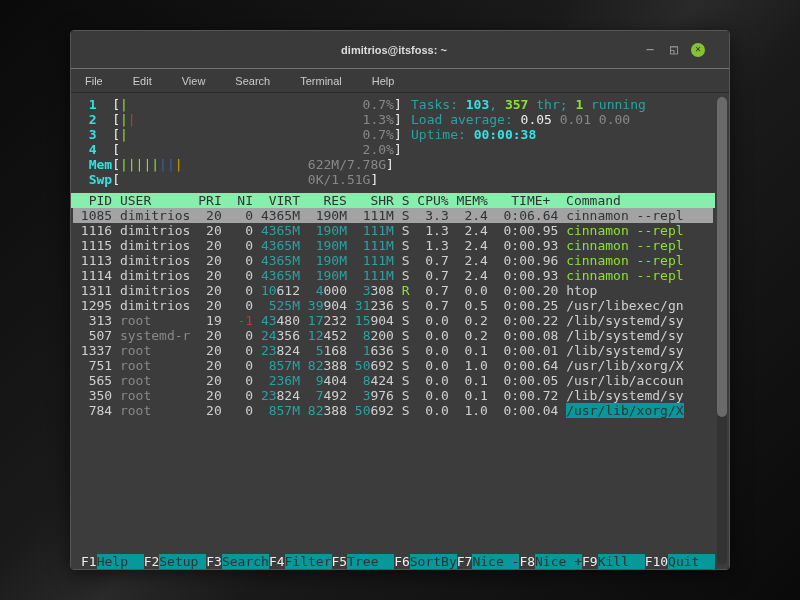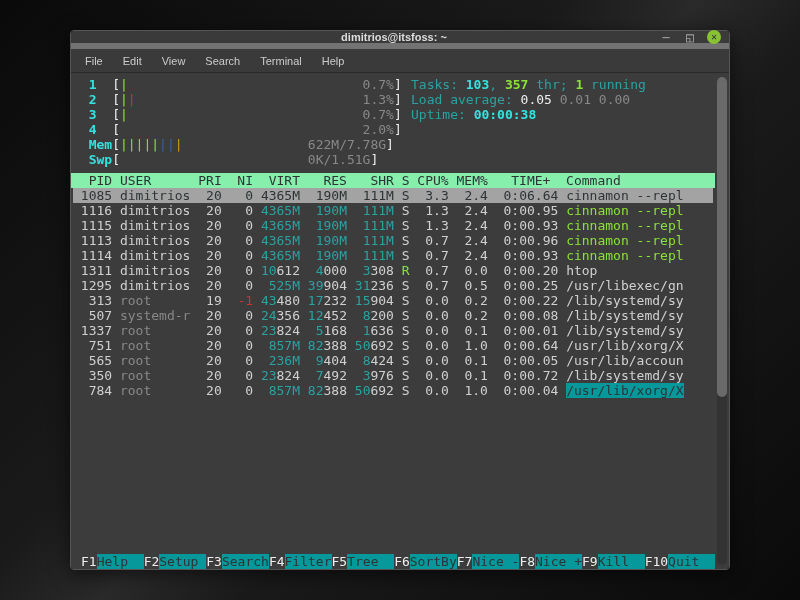--- a/index.html
+++ b/index.html
@@ -12,31 +12,31 @@
   }
   .window {
     width:660px; height:540px;
     background:#3c3c3c;
     border:1px solid #555;
     border-radius:4px;
     display:flex; flex-direction:column;
     box-shadow:0 4px 20px rgba(0,0,0,0.6);
   }
   .titlebar {
-    height:18px; background:#3a3a3a;
+    height:38px; background:#3a3a3a;
     display:flex; align-items:center; justify-content:space-between;
-    padding:0 8px; border-bottom:6px solid #737373;
+    padding:0 24px; border-bottom:1px solid #737373;
   }
   .title { flex:1; text-align:center; color:#ddd; font-size:11px; font-weight:bold;}
   .win-controls { display:flex; gap:10px; align-items:center;}
   .win-btn { width:14px; height:14px; display:flex; align-items:center; justify-content:center; font-size:10px; color:#ccc; cursor:pointer;}
   .win-close { width:14px; height:14px; border-radius:50%; background:#87c232; display:flex; align-items:center; justify-content:center; color:#333; font-size:8px; cursor:pointer;}
   .menubar {
     height:24px; background:#3a3a3a;
-    display:flex; align-items:center; gap:4px;
+    display:flex; align-items:center; gap:14px;
     padding:0 6px; border-bottom:1px solid #2a2a2a;
   }
   .menu-item { color:#ccc; padding:2px 8px; font-size:11px; cursor:pointer;}
   .terminal {
     flex:1; background:#3c3c3c;
     font-family:"DejaVu Sans Mono","Liberation Mono",monospace;
     font-size:13px; line-height:15px;
     color:#d0d0d0;
     overflow:hidden;
     position:relative;

